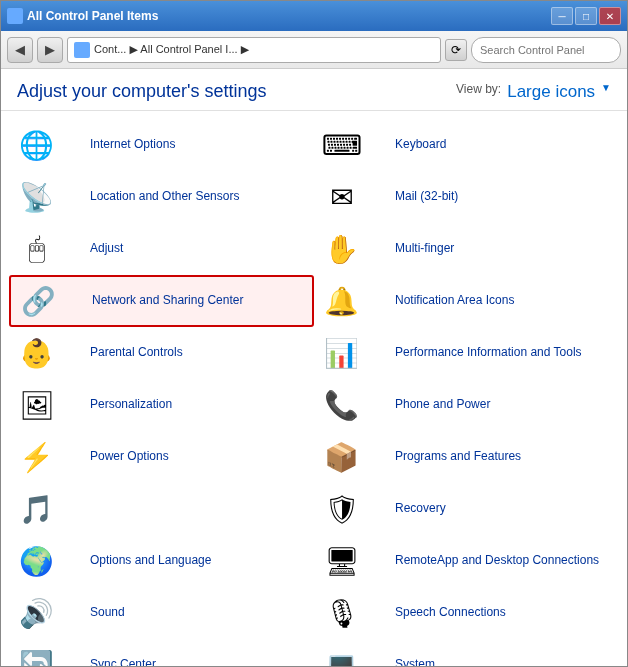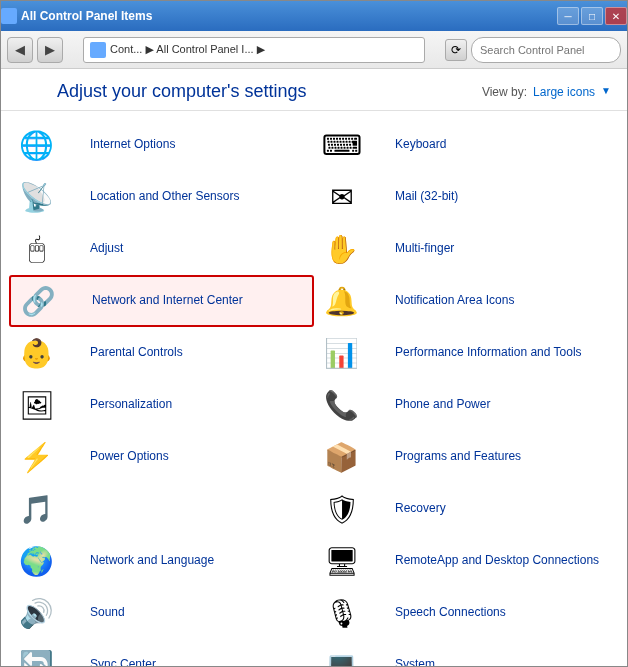--- a/index.html
+++ b/index.html
@@ -20,21 +20,21 @@
       display: flex;
       flex-direction: column;
     }
 
     .title-bar {
       height: 30px;
       background: linear-gradient(to bottom, #4a90d9, #2a6cbf);
       display: flex;
       align-items: center;
       justify-content: space-between;
-      padding: 0 0;
+      padding: 0 6px;
       flex-shrink: 0;
     }
 
     .title-bar-left {
       display: flex;
       align-items: center;
       gap: 4px;
     }
 
     .title-bar-icon {
@@ -101,21 +101,21 @@
       flex: 1;
       height: 26px;
       background: white;
       border: 1px solid #aaa;
       border-radius: 3px;
       display: flex;
       align-items: center;
       padding: 0 6px;
       font-size: 11px;
       color: #333;
-      margin: 0 16px;
+      margin: 0 0;
     }
 
     .address-icon {
       width: 16px;
       height: 16px;
       margin-right: 4px;
       background: #6af;
       border-radius: 2px;
       flex-shrink: 0;
     }
@@ -181,38 +181,37 @@
       align-items: center;
       justify-content: space-between;
       border-bottom: 1px solid #e0e0e0;
       flex-shrink: 0;
     }
 
     .content-title {
       font-size: 18px;
       color: #003399;
       font-weight: 400;
-      margin-left: 40px;
     }
 
     .view-by {
       display: flex;
       gap: 6px;
       font-size: 12px;
       color: #555;
     }
 
     .view-by-label {
       font-size: 12px;
       color: #555;
     }
 
     .view-by-value {
       color: #0066cc;
-      font-size: 12px;
+      font-size: 17px;
       cursor: pointer;
       text-decoration: none;
     }
 
     .view-by-arrow {
       color: #0066cc;
       font-size: 10px;
     }
 
     
@@ -337,21 +336,21 @@
         <div class="control-item">
           <div class="item-icon" style="font-size: 28px;">🖱</div>
           <span class="item-label">Adjust</span>
         </div>
         <div class="control-item">
           <div class="item-icon" style="font-size: 28px;">✋</div>
           <span class="item-label">Multi-finger</span>
         </div>
         <div class="control-item highlighted">
           <div class="item-icon" style="font-size: 28px;">🔗</div>
-          <span class="item-label">Network and Internet Center</span>
+          <span class="item-label">Network and Sharing Center</span>
         </div>
         <div class="control-item">
           <div class="item-icon" style="font-size: 28px;">🔔</div>
           <span class="item-label">Notification Area Icons</span>
         </div>
         <div class="control-item">
           <div class="item-icon" style="font-size: 28px;">👶</div>
           <span class="item-label">Parental Controls</span>
         </div>
         <div class="control-item">
@@ -376,21 +375,21 @@
         </div>
         <div class="control-item">
           <div class="item-icon" style="font-size: 28px;">🎵</div>
         </div>
         <div class="control-item">
           <div class="item-icon" style="font-size: 28px;">🛡</div>
           <span class="item-label">Recovery</span>
         </div>
         <div class="control-item">
           <div class="item-icon" style="font-size: 28px;">🌍</div>
-          <span class="item-label">Network and Language</span>
+          <span class="item-label">Options and Language</span>
         </div>
         <div class="control-item">
           <div class="item-icon" style="font-size: 28px;">🖥</div>
           <span class="item-label">RemoteApp and Desktop Connections</span>
         </div>
         <div class="control-item">
           <div class="item-icon" style="font-size: 28px;">🔊</div>
           <span class="item-label">Sound</span>
         </div>
         <div class="control-item">

